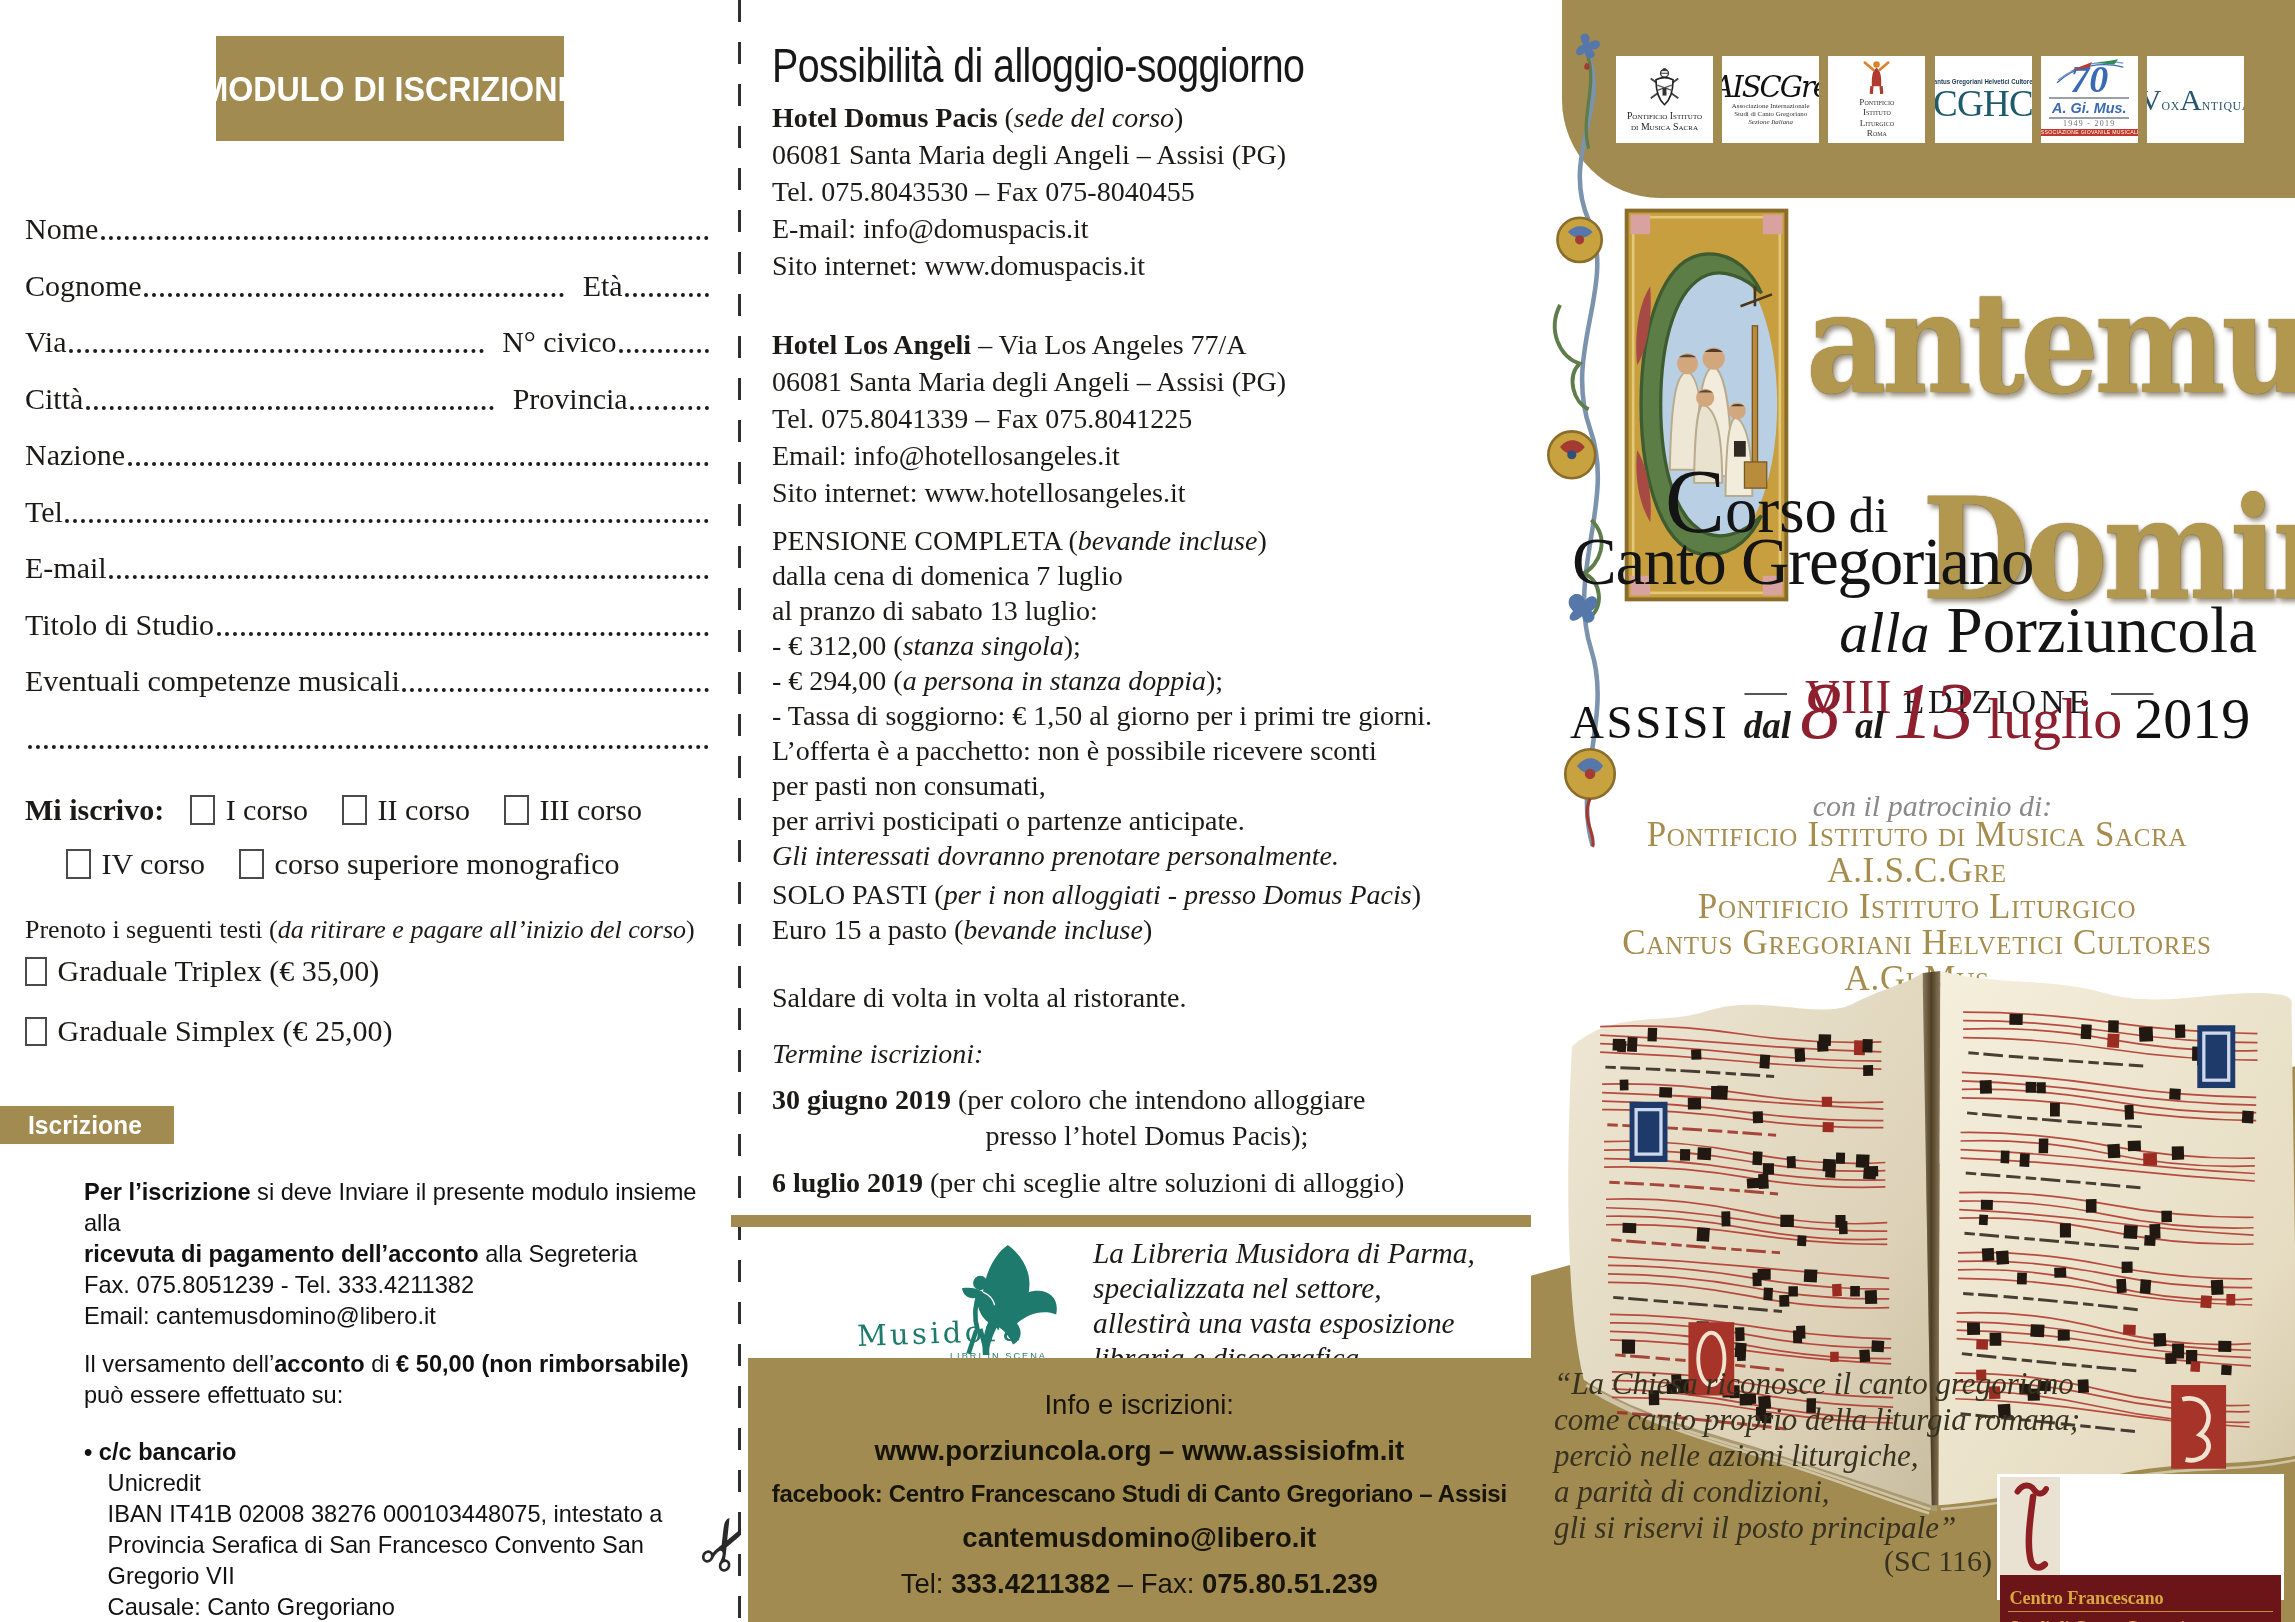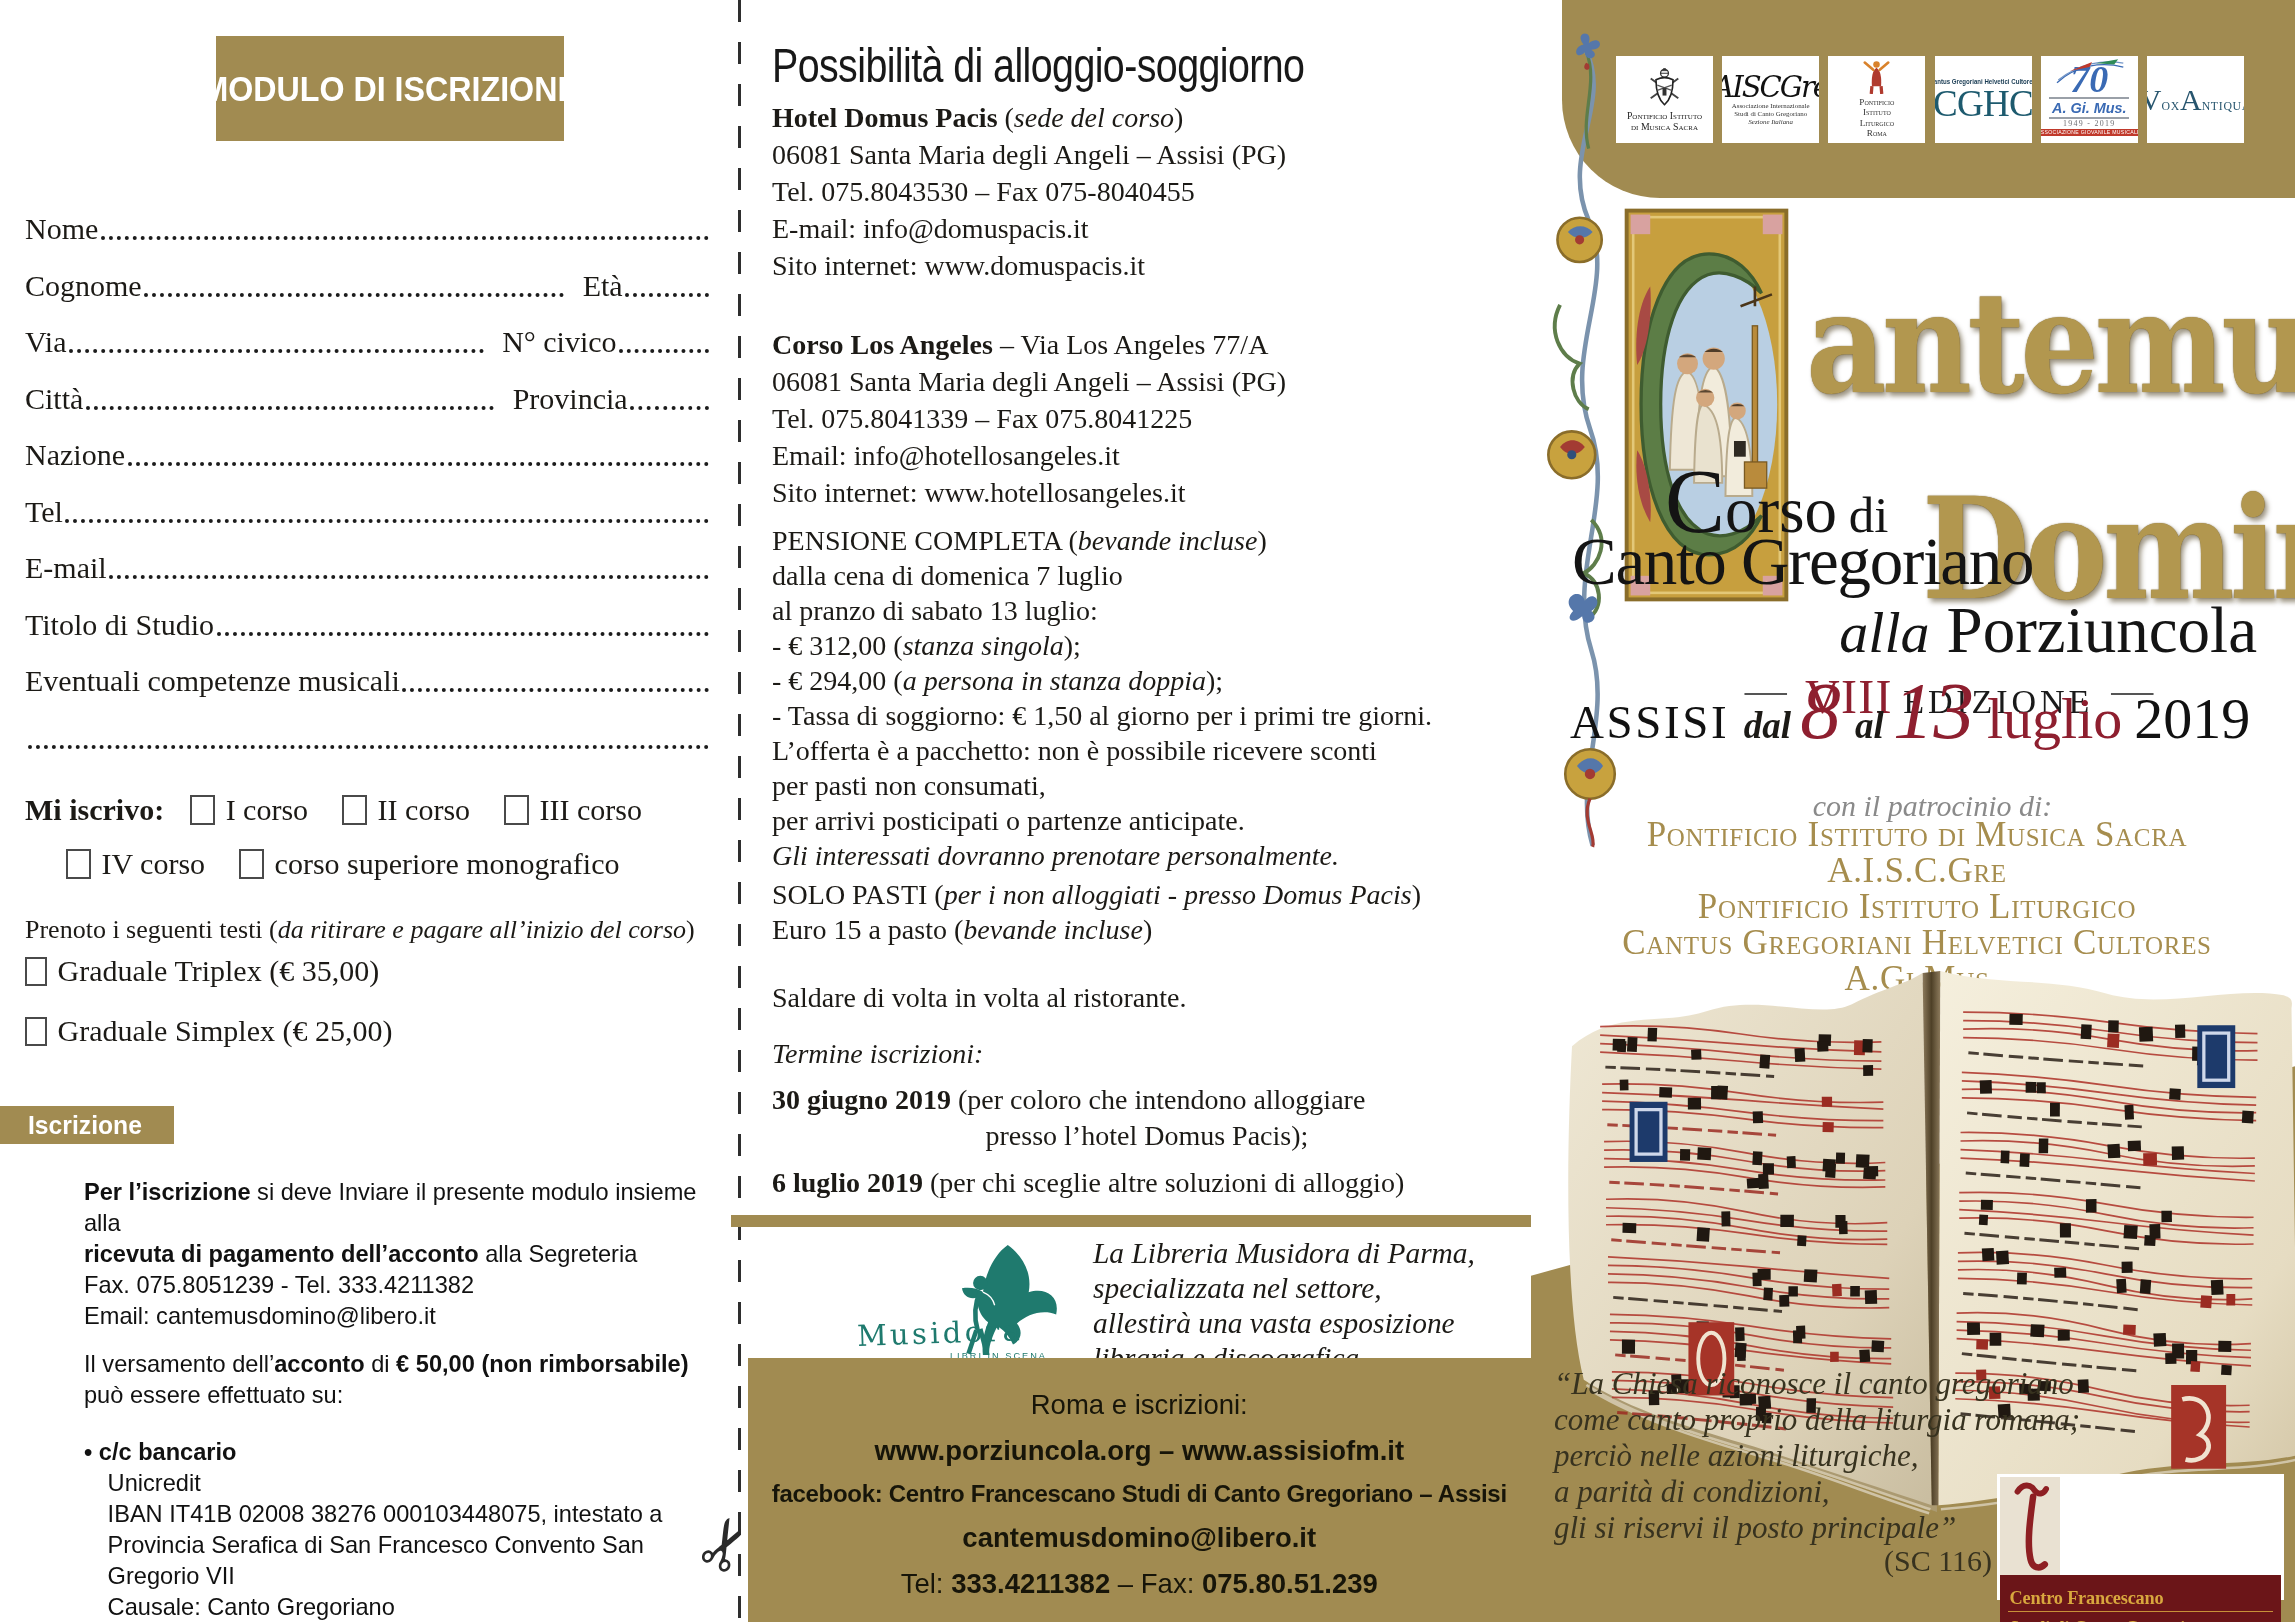--- a/index.html
+++ b/index.html
@@ -304,21 +304,21 @@
 
   <div class="abs mp-block mp-h1">
     <div><span class="rn rn-b">Hotel Domus Pacis </span><span class="rn">(</span><span class="rn rn-i">sede del corso</span><span class="rn">)</span></div>
     <div>06081 Santa Maria degli Angeli – Assisi (PG)</div>
     <div>Tel. 075.8043530 – Fax 075-8040455</div>
     <div>E-mail: info@domuspacis.it</div>
     <div>Sito internet: www.domuspacis.it</div>
   </div>
 
   <div class="abs mp-block mp-h2">
-    <div><span class="rn rn-b">Corso Los Angeles</span><span class="rn"> – Via Los Angeles 77/A</span></div>
+    <div><span class="rn rn-b">Hotel Los Angeli</span><span class="rn"> – Via Los Angeles 77/A</span></div>
     <div>06081 Santa Maria degli Angeli – Assisi (PG)</div>
     <div>Tel. 075.8041339 – Fax 075.8041225</div>
     <div>Email: info@hotellosangeles.it</div>
     <div>Sito internet: www.hotellosangeles.it</div>
   </div>
 
   <div class="abs mp-block mp-pens">
     <div><span class="rn">PENSIONE COMPLETA (</span><span class="rn rn-i">bevande incluse</span><span class="rn">)</span></div>
     <div>dalla cena di domenica 7 luglio</div>
     <div>al pranzo di sabato 13 luglio:</div>
@@ -358,21 +358,21 @@
     </div>
     <div class="abs mus-text">
       <div>La Libreria Musidora di Parma,</div>
       <div>specializzata nel settore,</div>
       <div>allestirà una vasta esposizione</div>
       <div>libraria e discografica.</div>
     </div>
   </div>
 
   <div class="abs mp-footer">
-    <div class="mpf-line">Roma e iscrizioni:</div>
+    <div class="mpf-line">Info e iscrizioni:</div>
     <div class="mpf-line b">www.porziuncola.org – www.assisiofm.it</div>
     <div class="mpf-line b long">facebook: Centro Francescano Studi di Canto Gregoriano – Assisi</div>
     <div class="mpf-line b">cantemusdomino@libero.it</div>
     <div class="mpf-line"><span class="rn">Tel: </span><span class="rn rn-b">333.4211382</span><span class="rn">  – Fax: </span><span class="rn rn-b">075.80.51.239</span></div>
   </div>
 </div>
 
 <div class="abs panel-right">
   <div class="abs r-goldtop"></div>
   <div class="abs r-goldbottom"></div>

